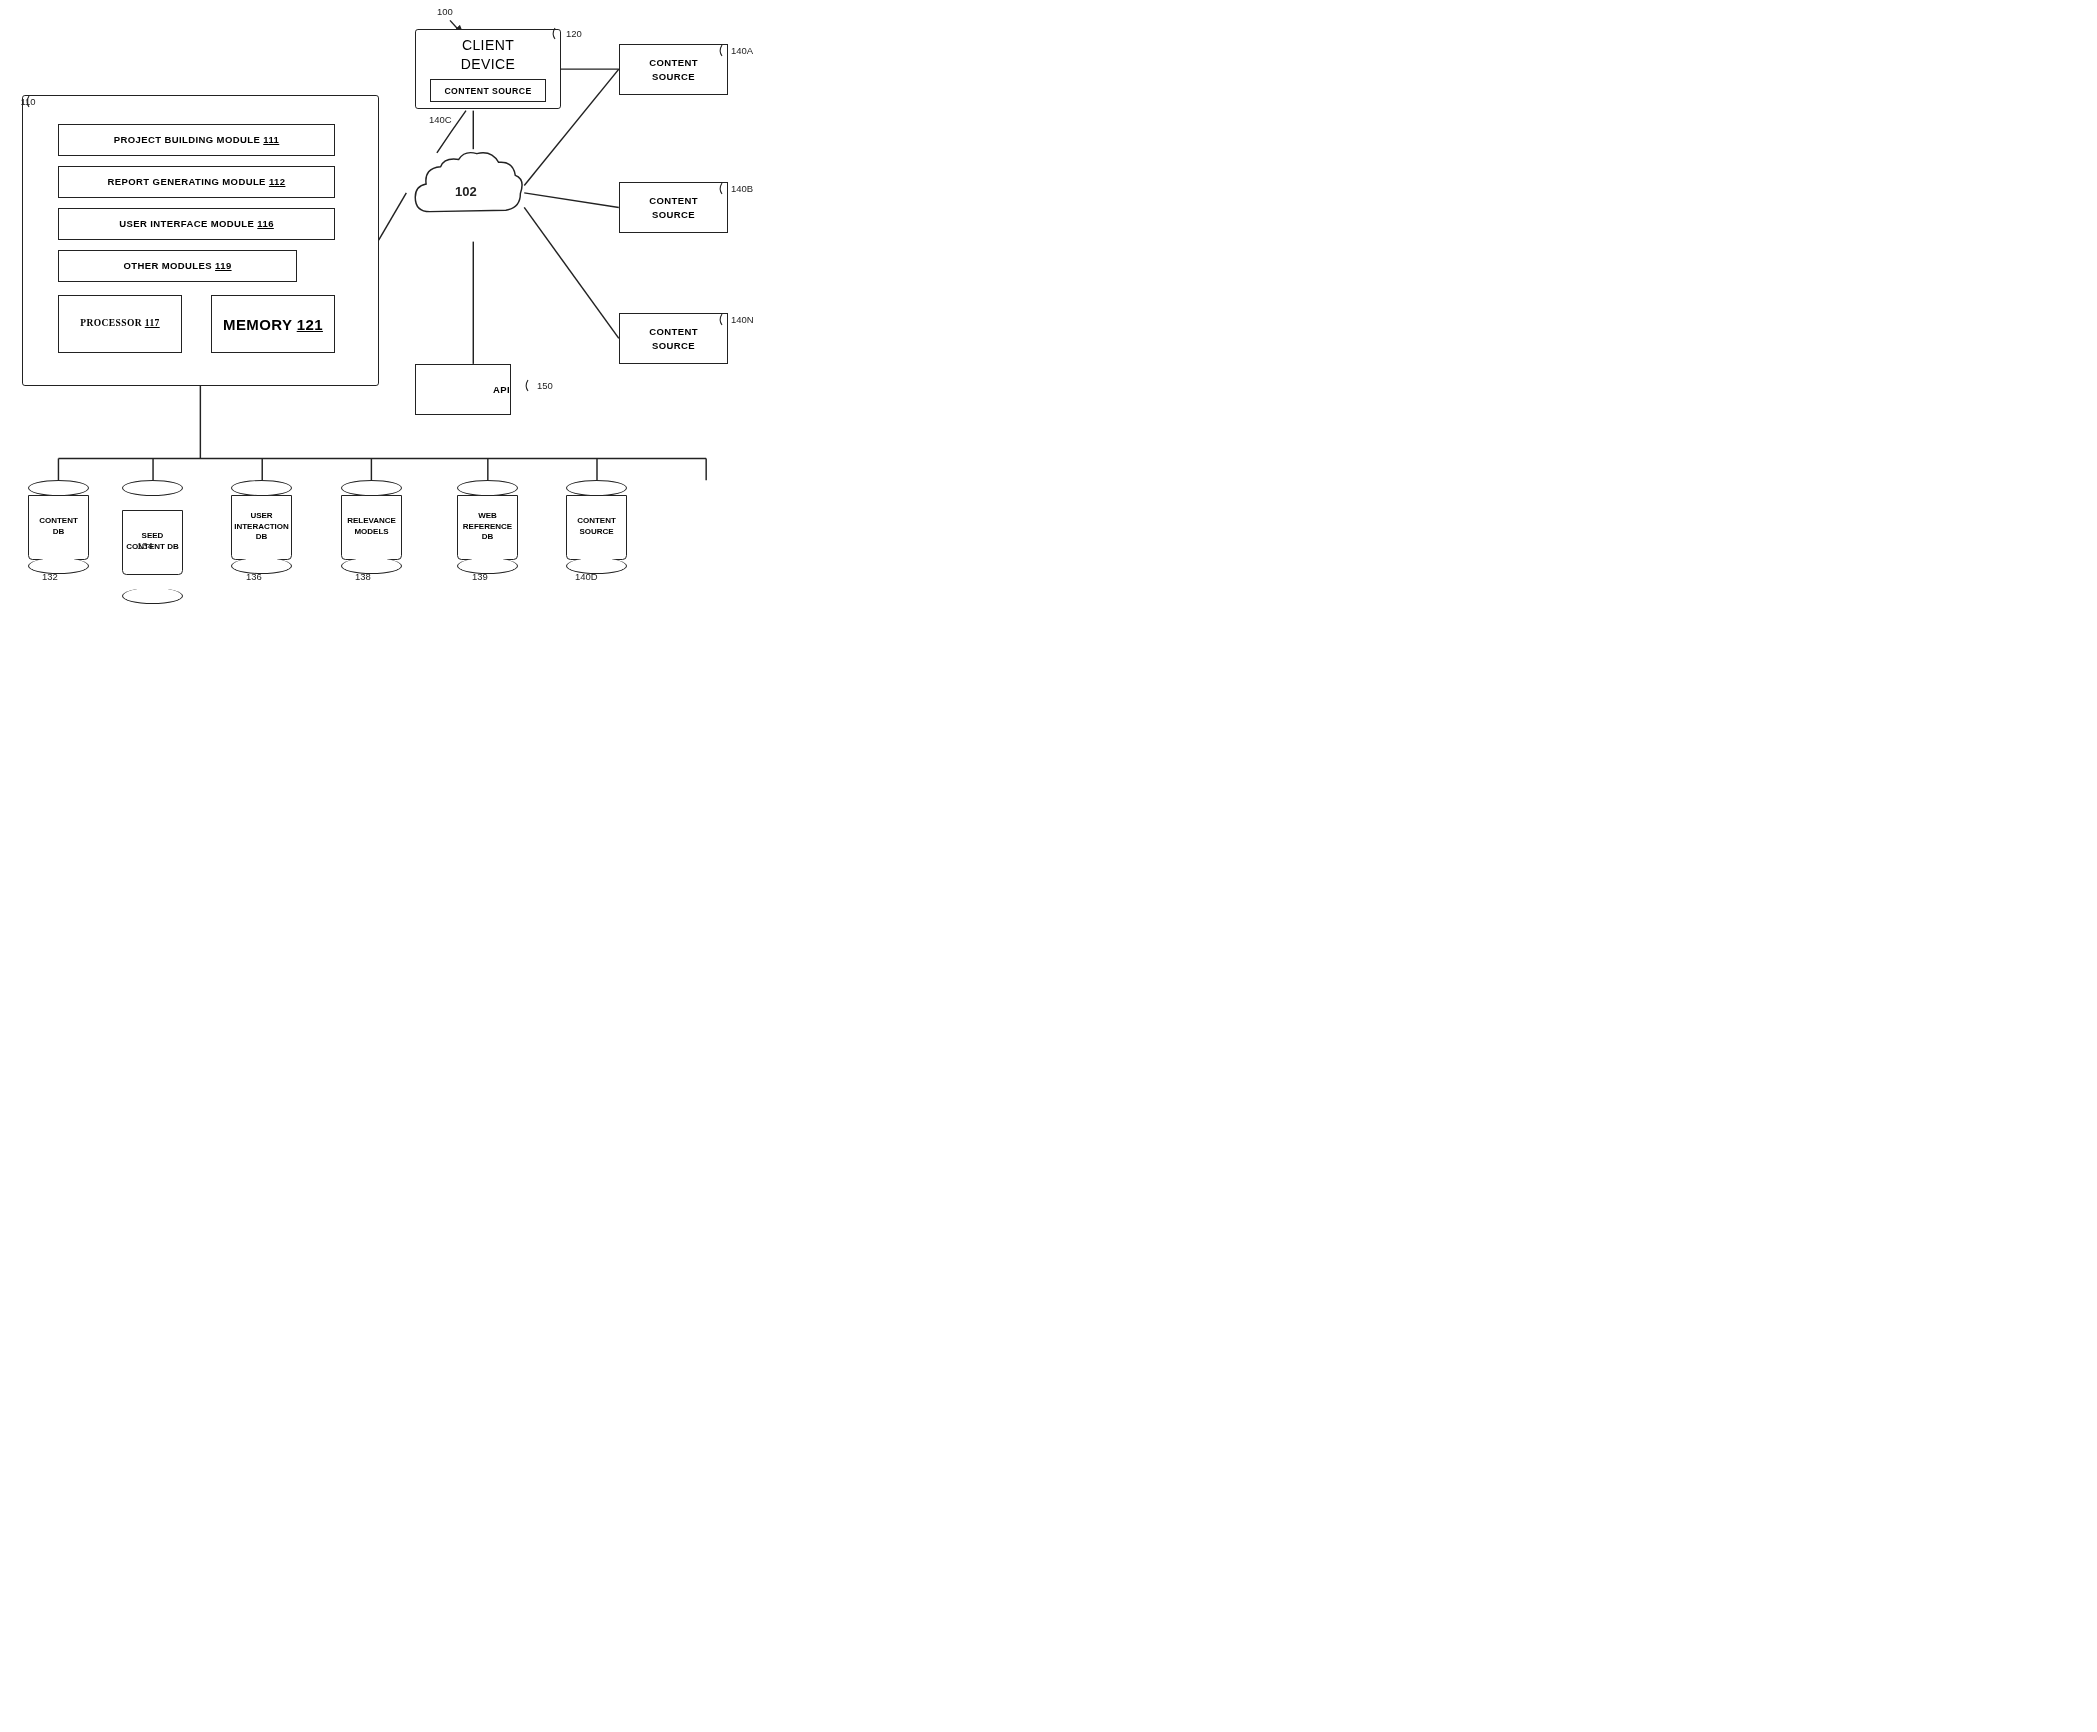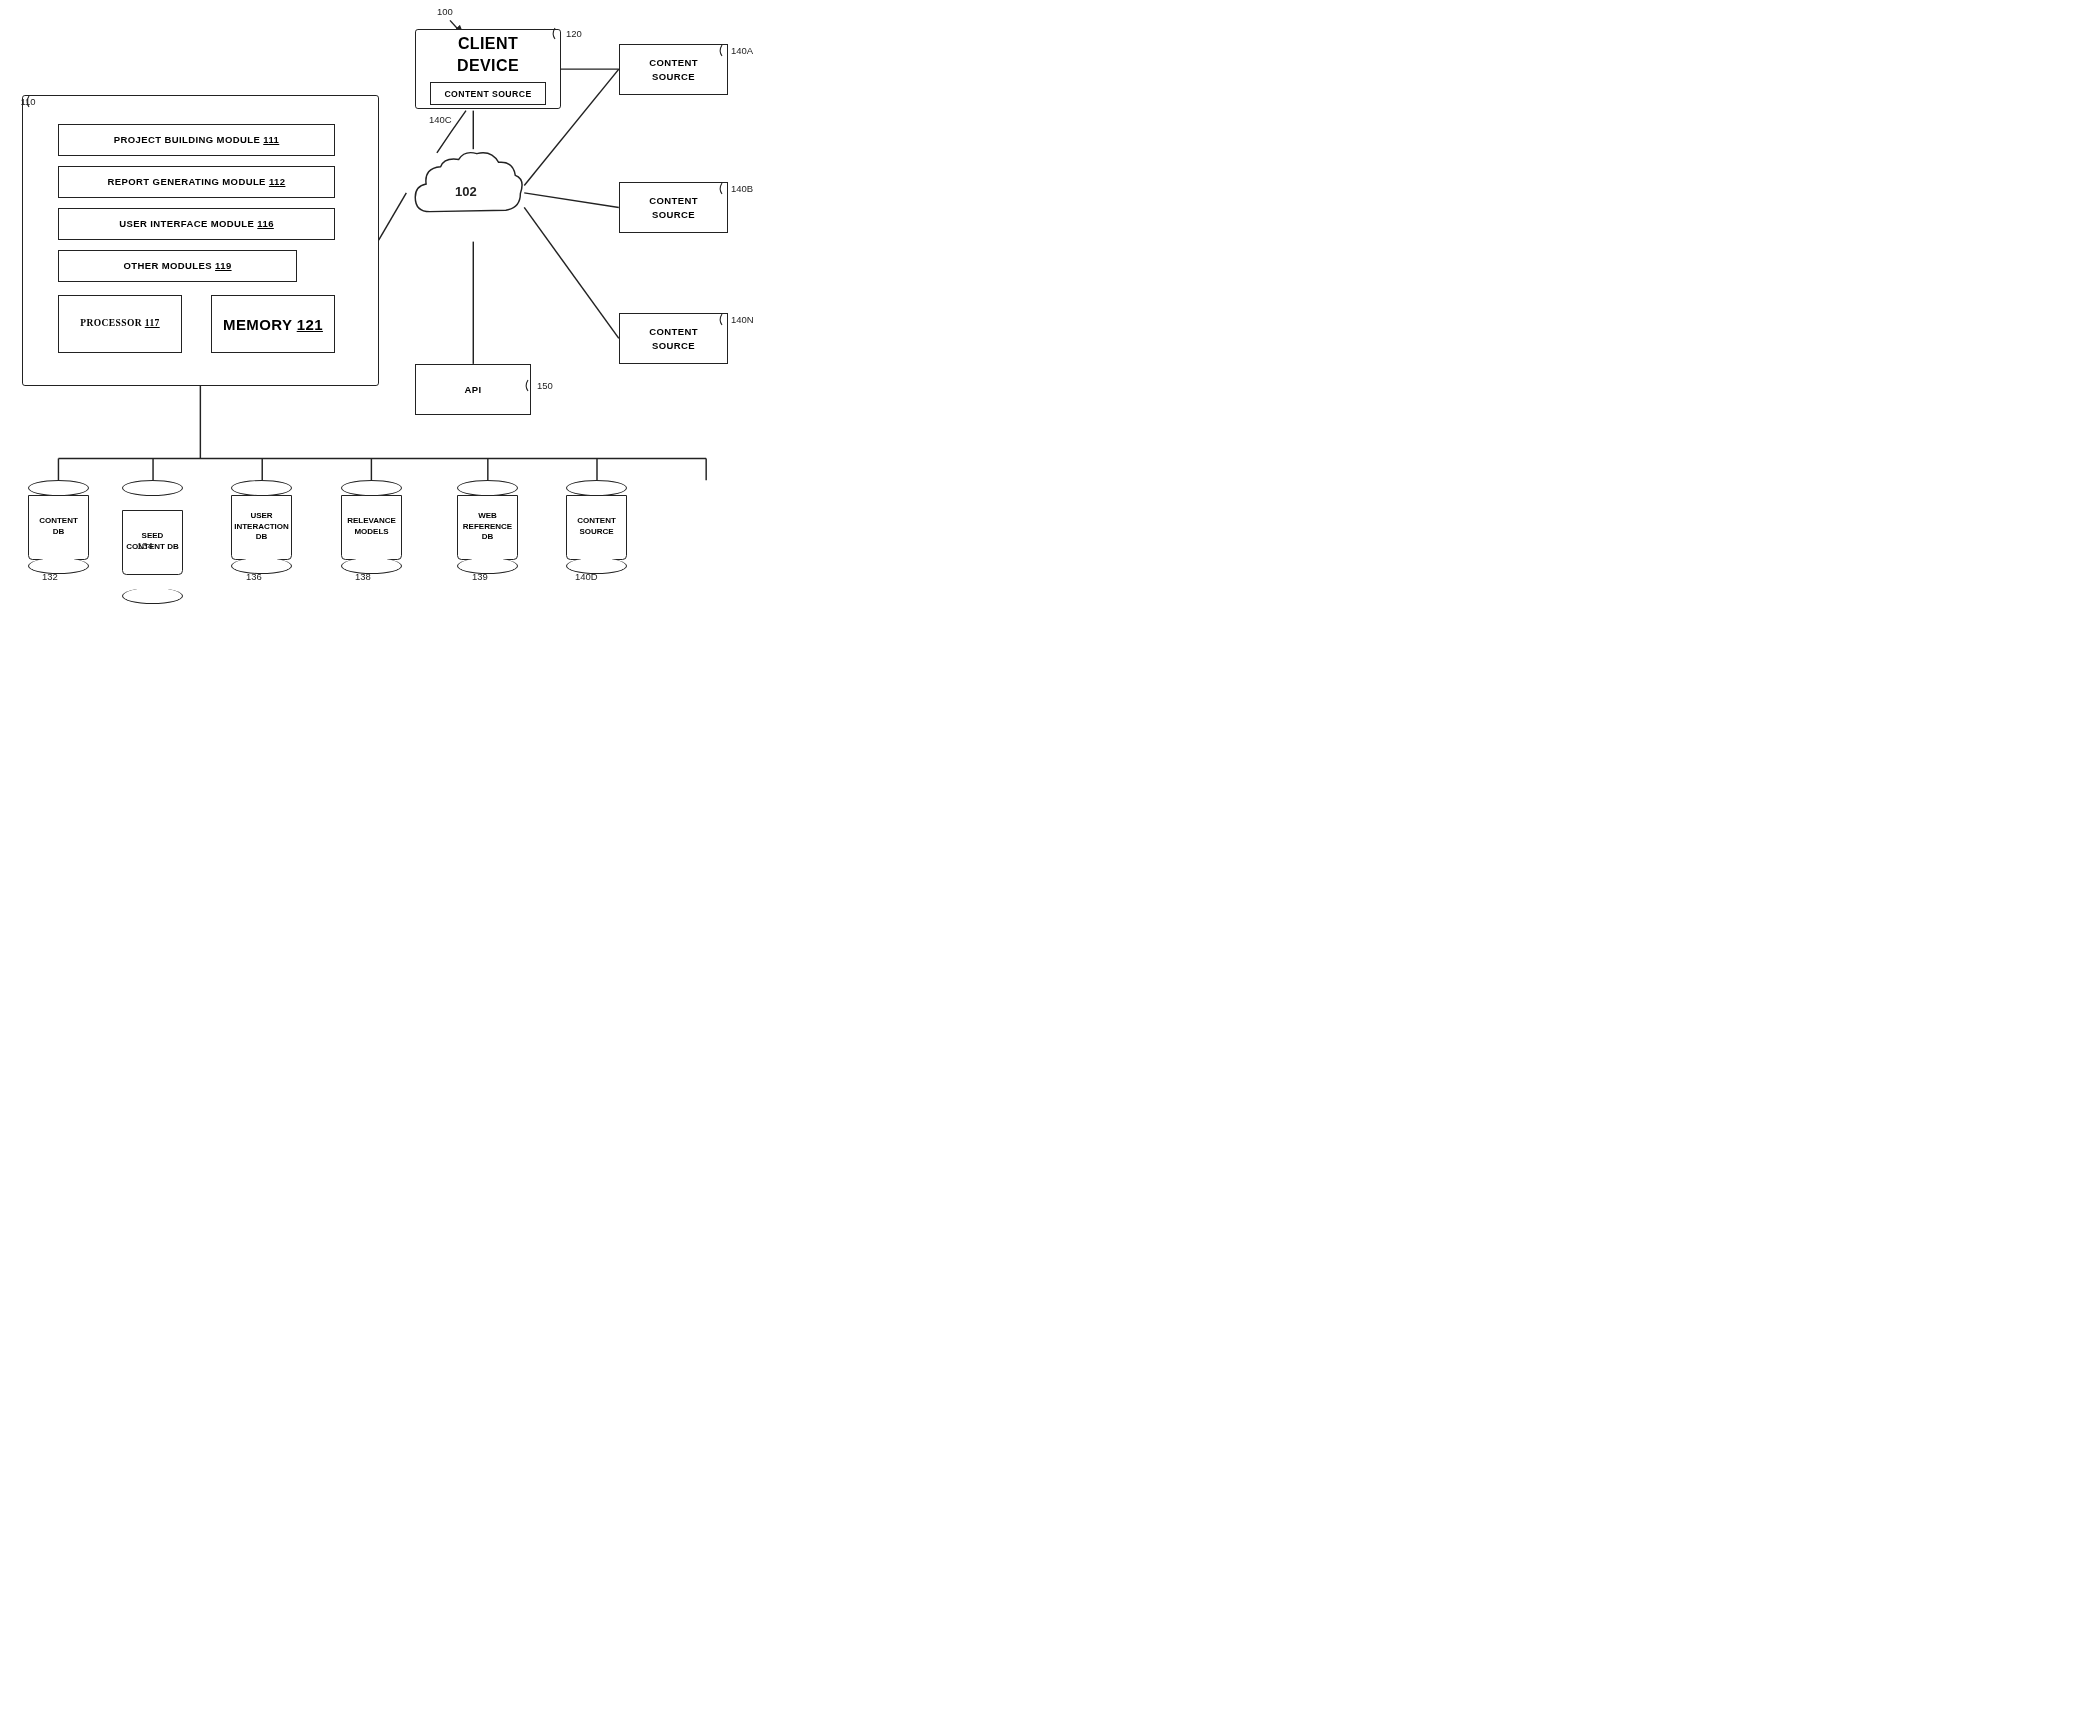--- a/index.html
+++ b/index.html
@@ -56,21 +56,21 @@
     
     #network-cloud {
       position: absolute;
       left: 408px; top: 146px;
       width: 116px; height: 95px;
     }
 
     
     #api-box {
       left: 415px; top: 364px;
-      width: 116px; height: 51px;
+      width: 96px; height: 51px; justify-content: flex-end;
     }
 
     
     #system-box {
       left: 22px; top: 95px;
       width: 357px; height: 291px;
       border-radius: 2.9px;
     }
 
     
@@ -208,21 +208,21 @@
     <line x1="970" y1="630" x2="970" y2="660" stroke="#222" stroke-width="2"></line>
 
     <path d="M 640 152 Q 620 180 600 210" stroke="#222" stroke-width="2" fill="none"></path>
 
   </svg>
 
   <div class="ref-label" style="left:437px; top:5.8px;">100</div>
 
   <div class="box" id="client-device">
     <div style="display:flex; flex-direction:column; align-items:center; width:100%;">
-      <div style="font-size:16px; font-weight:bold; margin-bottom:4.4px;">CLIENT<br>DEVICE</div>
+      <div style="font-size:14px; font-weight:normal; margin-bottom:4.4px;">CLIENT<br>DEVICE</div>
       <div style="border:1.5px solid #222; width:116px; padding:4.4px 7.3px; font-size:8.7px; font-weight:bold; text-align:center;">CONTENT SOURCE</div>
     </div>
   </div>
 
   <div class="ref-label" style="left:566px; top:28px;">120</div>
 
   <svg style="position:absolute;top:28px;left:555px;width:14.6px;height:14.6px;overflow:visible;" viewBox="0 0 20 20" width="14.6" height="14.6">
     <path d="M0,15 Q-5,8 0,0" stroke="#222" stroke-width="1.5" fill="none"></path>
   </svg>
 

